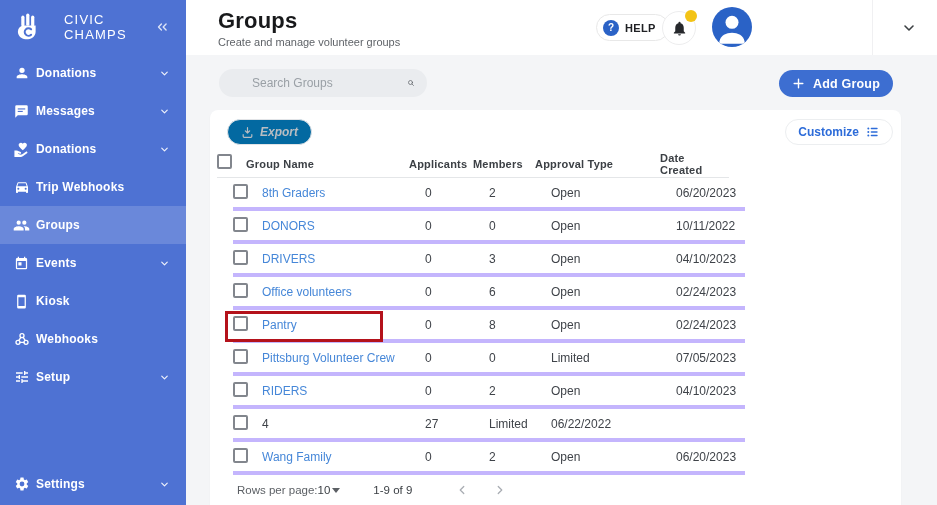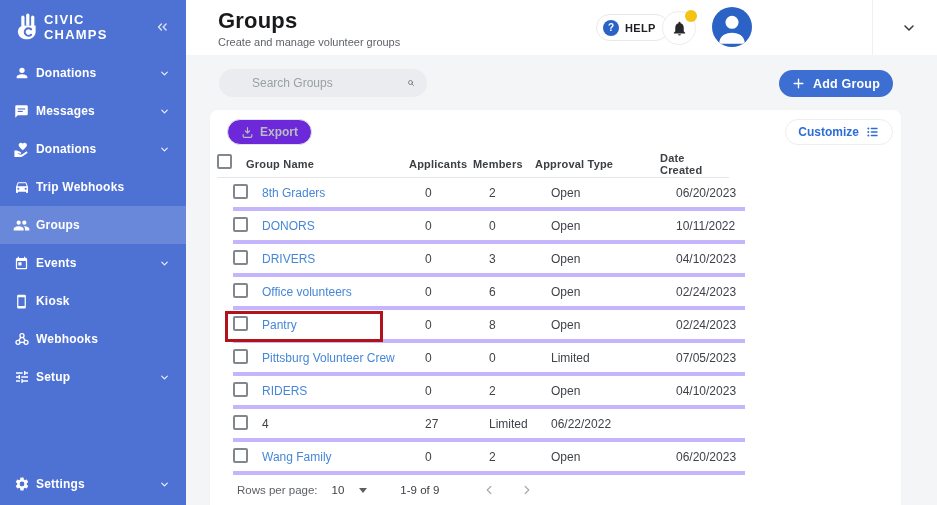--- a/index.html
+++ b/index.html
@@ -10,21 +10,21 @@
   }
   *{margin:0;padding:0;box-sizing:border-box;}
   html,body{width:937px;height:505px;overflow:hidden;background:#fff;
     font-family:"Liberation Sans","DejaVu Sans",sans-serif;}
   .app{display:flex;width:937px;height:505px;position:relative;}
 
   
   .sidebar{width:186px;min-width:186px;height:100%;background:var(--sidebar);color:#fff;position:relative;}
   .logo-row{display:flex;align-items:center;height:54px;padding:0 14px 0 13px;}
   .logo-mark{width:31px;height:31px;}
-  .logo-text{margin-left:0;font-size:13px;font-weight:700;letter-spacing:1.2px;line-height:1.18;flex:1;}
+  .logo-text{margin-left:20px;font-size:13px;font-weight:400;letter-spacing:1.2px;line-height:1.18;flex:1;}
   .collapse-btn{width:20px;height:20px;opacity:.8;cursor:pointer;display:flex;align-items:center;justify-content:center;}
   .nav{display:flex;flex-direction:column;}
   .nav-item{display:flex;align-items:center;height:38px;padding:0 16px 0 13px;cursor:pointer;}
   .nav-item.active{background:rgba(255,255,255,.16);}
   .nav-icon{width:17px;height:17px;display:flex;align-items:center;justify-content:center;}
   .nav-label{font-size:12px;font-weight:700;margin-left:6px;flex:1;letter-spacing:.2px;}
   .nav-chevron{width:11px;height:11px;opacity:.9;}
   .nav-item.settings{position:absolute;bottom:2px;left:0;right:0;}
 
   
@@ -54,35 +54,35 @@
     font-family:"Liberation Sans","DejaVu Sans",sans-serif;margin-left:19px;}
   .search-wrap input::placeholder{color:#9aa0a6;}
   .add-group-btn{position:absolute;left:593px;top:15px;width:114px;height:27px;border:none;border-radius:14px;
     background:var(--accent);color:#fff;display:flex;align-items:center;justify-content:center;gap:8px;
     font-size:12.5px;font-weight:700;cursor:pointer;font-family:inherit;letter-spacing:.2px;}
 
   .card{position:absolute;left:24px;top:55px;width:691px;height:395px;background:#fff;
     border-radius:8px 8px 0 0;box-shadow:0 1px 2px rgba(0,0,0,.04);overflow:hidden;}
   .card-toolbar{height:40px;display:flex;align-items:center;justify-content:space-between;padding:4px 8px 0 17px;}
   .export-btn{height:26px;display:flex;align-items:center;gap:6px;padding:0 13px;border:1px solid #e2e4e7;
-    border-radius:13px;background:#6d28d9;color:#b9bdc2;font-size:12px;font-weight:600;cursor:default;font-family:inherit;}
+    border-radius:13px;background:#0369a1;color:#b9bdc2;font-size:12px;font-weight:600;cursor:default;font-family:inherit;font-style:italic;}
   .customize-btn{height:26px;display:flex;align-items:center;gap:7px;padding:8px 12px;border:1px solid #eceef0;
     border-radius:13px;background:#fff;color:var(--customize);font-size:12px;font-weight:700;cursor:pointer;font-family:inherit;}
 
   .tgrid{display:grid;grid-template-columns:29px 163px 64px 62px 125px 69px;align-items:center;}
   .thead{margin-left:7px;width:512px;height:28px;border-bottom:1px solid #e4e6e8;}
   .th{font-size:11px;font-weight:700;color:#3c4045;letter-spacing:.2px;}
   .trow{margin-left:23px;width:512px;height:33px;border-bottom:4px solid #c4b5fd;position:relative;}
   .cell{font-size:12px;color:#3f4349;}
   .glink{color:var(--link);text-decoration:none;font-weight:500;cursor:pointer;}
   .checkbox{display:inline-block;width:15px;height:15px;border:2px solid #82868d;border-radius:2px;background:#fff;cursor:pointer;}
   .red-box{position:absolute;left:-8px;top:1px;width:158px;height:31px;border:3px solid var(--red);pointer-events:none;}
 
   .pagination{height:30px;display:flex;align-items:center;margin-left:27px;font-size:11.5px;color:#5b5f64;}
-  .rpp-value{margin-left:14px;color:#3c4045;display:flex;align-items:center;gap:15px;cursor:pointer;}
+  .rpp-value{color:#3c4045;display:flex;align-items:center;gap:2px;cursor:pointer;}
   .caret-down{width:0;height:0;border-left:4px solid transparent;border-right:4px solid transparent;border-top:5px solid #5b5f64;}
   .range{margin-left:33px;color:#3c4045;}
   .pg-btn{width:24px;height:24px;border:none;background:transparent;color:#a9adb3;cursor:pointer;
     display:flex;align-items:center;justify-content:center;}
   .pg-prev{margin-left:38px;}
   .pg-next{margin-left:14px;}
 </style>
 </head>
 <body>
 

